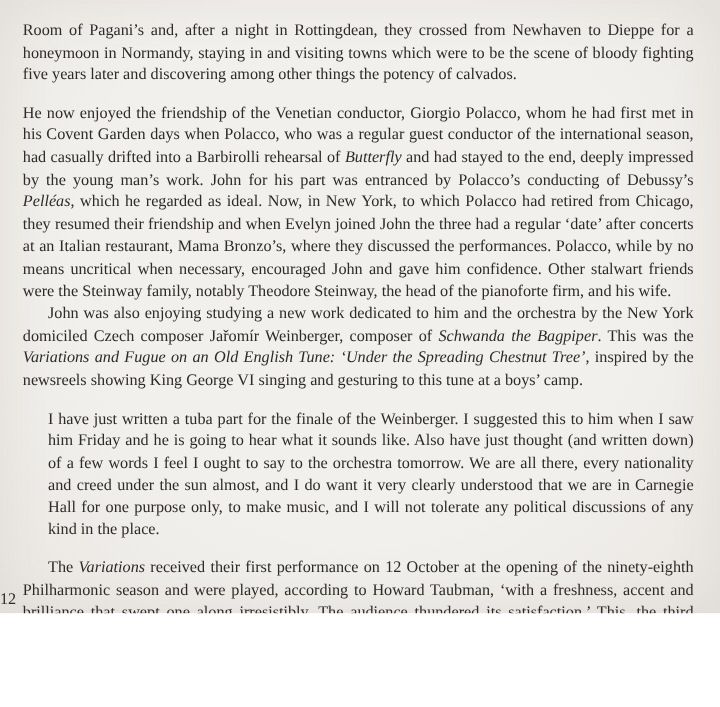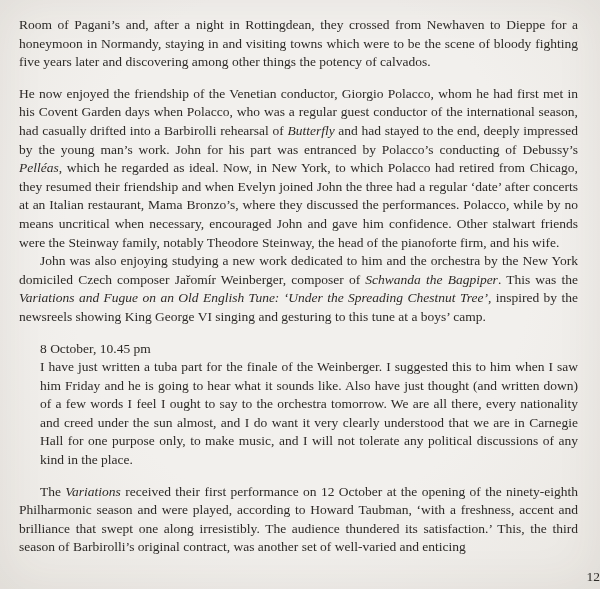--- a/index.html
+++ b/index.html
@@ -6,59 +6,58 @@
     --bg: #f2f0ed;
     --ink: #2d2a27;
   }
   * { margin: 0; padding: 0; box-sizing: border-box; }
   html, body {
     width: 600px; height: 589px;
     font-family: "Liberation Serif", "DejaVu Serif", serif;
   }
   .book-page {
     position: relative;
-    width: 600px; height: 589px;
+    width: 600px; height: 511px;
     padding: 16px 22px 0 19px;
     background: radial-gradient(ellipse at 50% 42%, var(--bg) 55%, #eae7e2 100%);
     box-shadow: inset 0 0 50px rgba(70, 58, 45, 0.07);
     color: var(--ink);
     overflow: hidden;
   }
   p.para {
     font-size: 13.5px;
     line-height: 18.6px;
     text-align: justify;
     color: var(--ink);
   }
   p.para em { }
   .indent { text-indent: 21px; }
   .gap-before { margin-top: 13px; }
   .quote-block { margin-top: 13px; padding-left: 21px; }
   .quote-block .date-line { text-align: left; }
   .page-number {
     position: absolute;
     left: 0; right: 0; bottom: 4px;
-    text-align: right;
+    text-align: left;
     font-size: 13.5px;
     color: var(--ink);
   }
 </style>
 </head>
 <body>
 
 <div class="book-page">
 
   <p class="para"><span>Room of Pagani’s and, after a night in Rottingdean, they crossed from Newhaven to Dieppe for a honeymoon in Normandy, staying in and visiting towns which were to be the scene of bloody fighting five years later and discovering among other things the potency of calvados.</span></p>
 
   <p class="para gap-before"><span>He now enjoyed the friendship of the Venetian conductor, Giorgio Polacco, whom he had first met in his Covent Garden days when Polacco, who was a regular guest conductor of the international season, had casually drifted into a Barbirolli rehearsal of </span><em>Butterfly</em><span> and had stayed to the end, deeply impressed by the young man’s work.  John for his part was entranced by Polacco’s conducting of Debussy’s </span><em>Pelléas</em><span>, which he regarded as ideal.  Now, in New York, to which Polacco had retired from Chicago, they resumed their friendship and when Evelyn joined John the three had a regular ‘date’ after concerts at an Italian restaurant, Mama Bronzo’s, where they discussed the performances.  Polacco, while by no means uncritical when necessary, encouraged John and gave him confidence.  Other stalwart friends were the Steinway family, notably Theodore Steinway, the head of the pianoforte firm, and his wife.</span></p>
 
   <p class="para indent"><span>John was also enjoying studying a new work dedicated to him and the orchestra by the New York domiciled Czech composer Jařomír Weinberger, composer of </span><em>Schwanda the Bagpiper</em><span>. This was the </span><em>Variations and Fugue on an Old English Tune: ‘Under the Spreading Chestnut Tree’</em><span>, inspired by the newsreels showing King George VI singing and gesturing to this tune at a boys’ camp.</span></p>
 
   <div class="quote-block">
-    <p class="para date-line">8 October, 10.45 pm</p>
     <p class="para"><span>I have just written a tuba part for the finale of the Weinberger.  I suggested this to him when I saw him Friday and he is going to hear what it sounds like.  Also have just thought (and written down) of a few words I feel I ought to say to the orchestra tomorrow.  We are all there, every nationality and creed under the sun almost, and I do want it very clearly understood that we are in Carnegie Hall for one purpose only, to make music, and I will not tolerate any political discussions of any kind in the place.</span></p>
   </div>
 
   <p class="para indent gap-before"><span>The </span><em>Variations</em><span> received their first performance on 12 October at the opening of the ninety-eighth Philharmonic season and were played, according to Howard Taubman, ‘with a freshness, accent and brilliance that swept one along irresistibly.  The audience thundered its satisfaction.’ This, the third season of Barbirolli’s original contract, was another set of well-varied and enticing</span></p>
 
   <div class="page-number">12</div>
 
 </div>
 
 </body></html>

